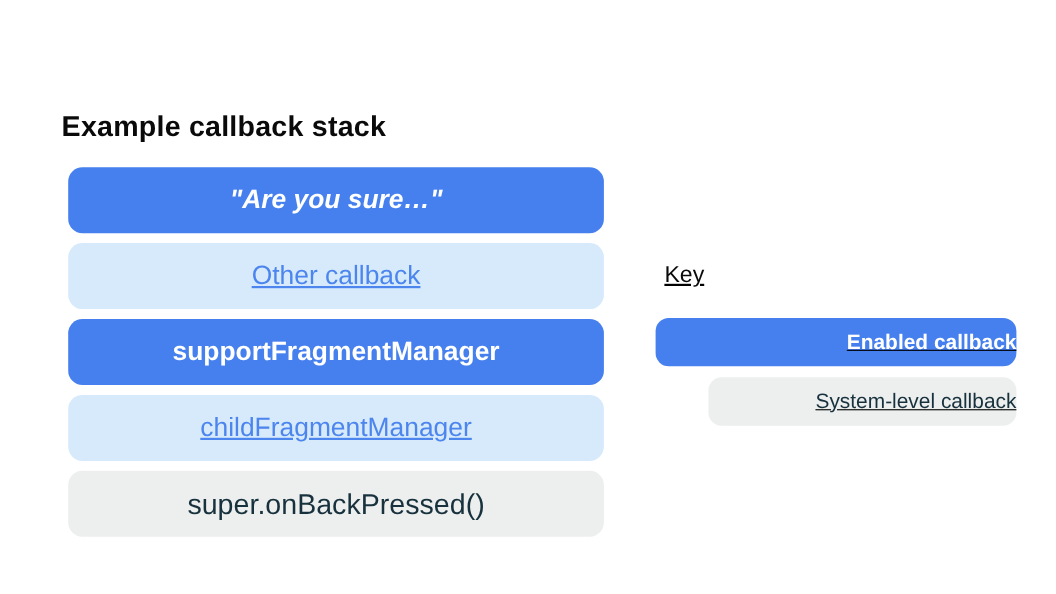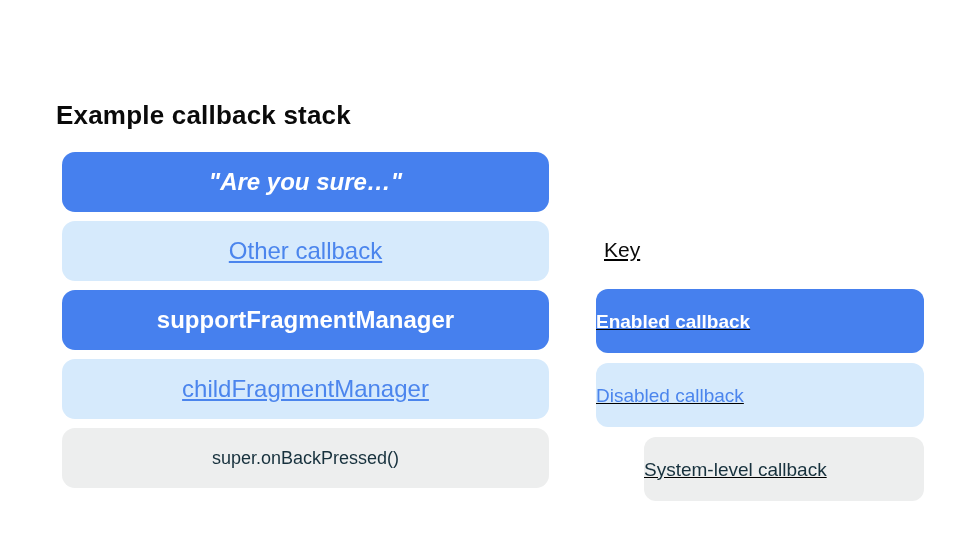--- a/index.html
+++ b/index.html
@@ -48,47 +48,47 @@
   .row.disabled {
     background: var(--disabled-bg, #D6EAFC);
     color: var(--disabled-text, #4B85ED);
     font-weight: 400;
     text-decoration: underline;
   }
   .row.system {
     background: var(--system-bg, #EDEEEE);
     color: var(--system-text, #17313D);
     font-weight: 400;
-    font-size: 18px;
+    font-size: 26px;
   }
   .em {
     font-style: italic;
   }
   .key {
     position: absolute;
     left: 596px;
     top: 238px;
     width: 328px;
     text-decoration: underline;
   }
   .key-label {
     font-size: 21px;
     line-height: 24px;
     height: 24px;
     margin: 0 0 27px 8px;
     font-weight: 500;
     color: var(--heading-text, #0A0A0A);
   }
   .krow {
-    height: 64px;
+    height: 44px;
     margin-bottom: 10px;
     border-radius: 12px;
     display: flex;
     align-items: center;
-    justify-content: flex-start;
+    justify-content: flex-end;
     font-size: 19px;
     line-height: 1;
   }
   .krow.enabled {
     background: var(--enabled-bg, #4680EE);
     color: var(--enabled-text, #FFFFFF);
     font-weight: 700;
   }
   .krow.disabled {
     background: var(--disabled-bg, #D6EAFC);
@@ -125,21 +125,18 @@
     <div class="row system">
       <span>super.onBackPressed()</span>
     </div>
   </div>
 
   <div class="key">
     <div class="key-label">Key</div>
     <div class="krow enabled">
       <span>Enabled callback</span>
     </div>
-    <div class="krow disabled">
-      <span>Disabled callback</span>
-    </div>
     <div class="krow system">
       <span>System-level callback</span>
     </div>
   </div>
 
 </div>
 
 </body></html>

